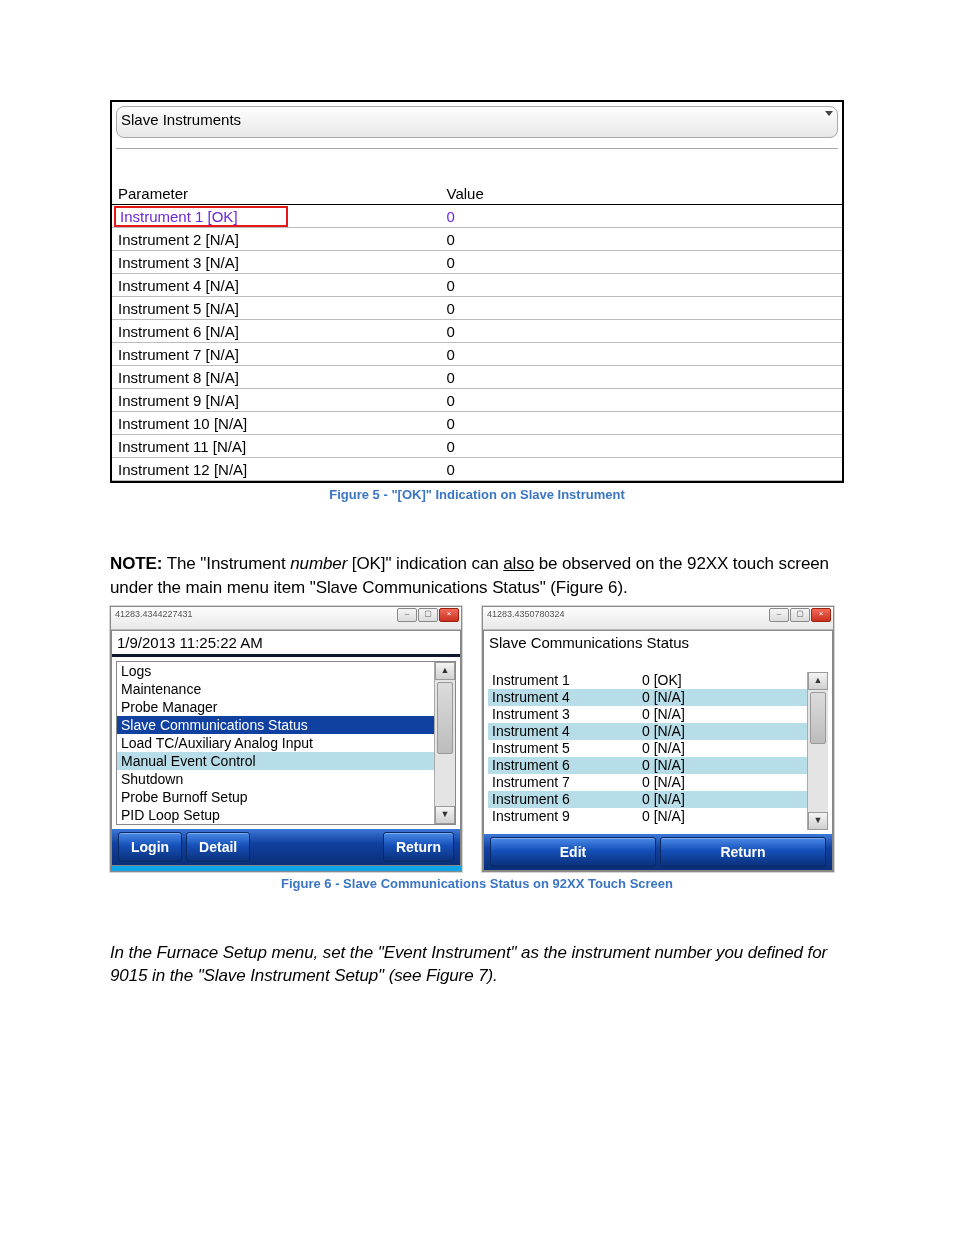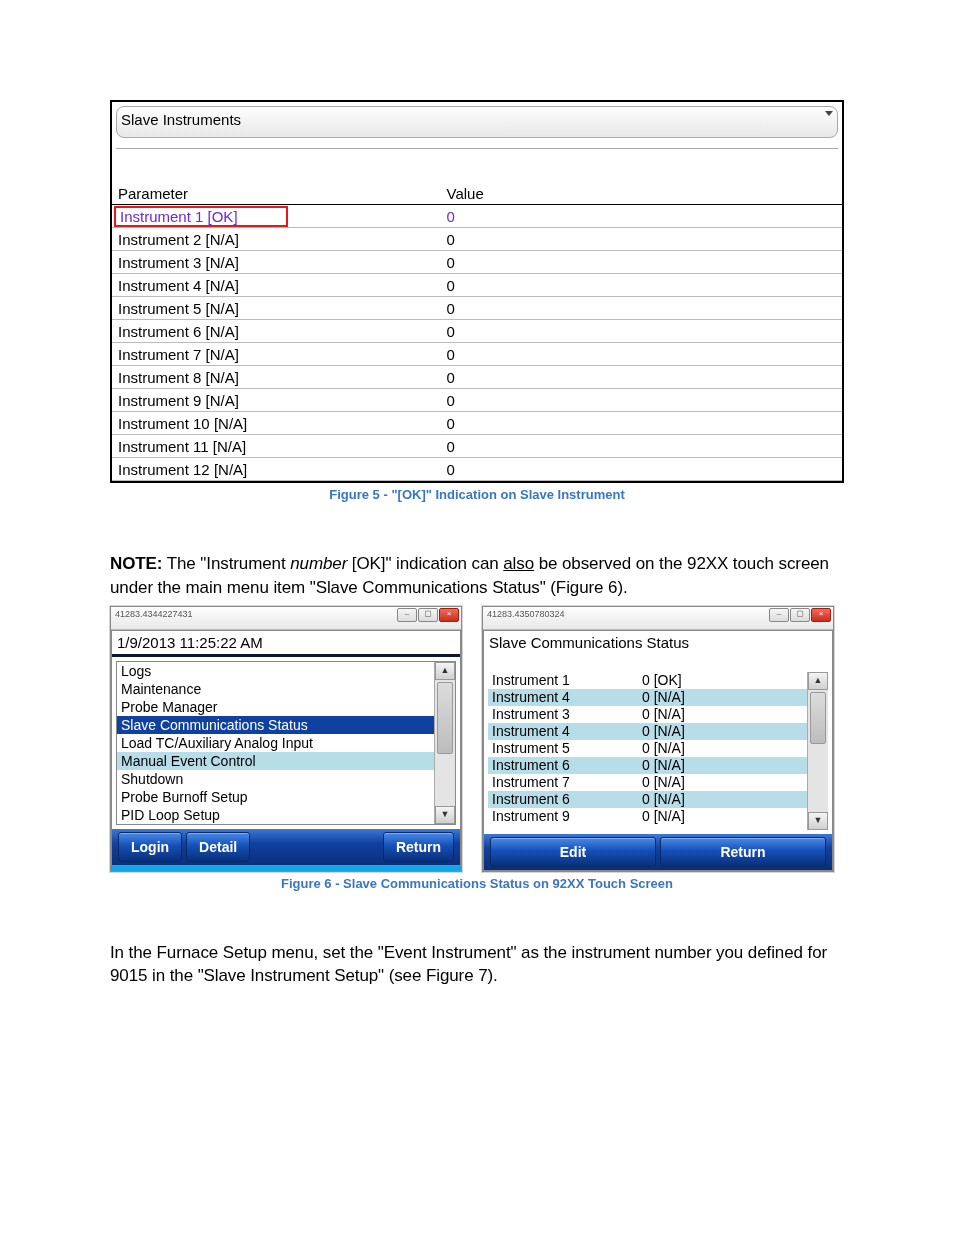--- a/index.html
+++ b/index.html
@@ -232,20 +232,21 @@
   .inst-row.alt{background:#b7dde8;}
   .inst-row .c1{width:150px;}
   .inst-row .c2{width:90px;}
   
   .para2{
     font-size:17px;
     line-height:1.4;
     font-family:"Segoe UI",Arial,sans-serif;
     letter-spacing:-.1px;
     margin-top:50px;
+    font-style:italic;
   }
 </style>
 </head>
 <body>
 
 <div class="page">
 
   <div class="fig5">
     <div class="fig5-header">
       <div class="fig5-select">

